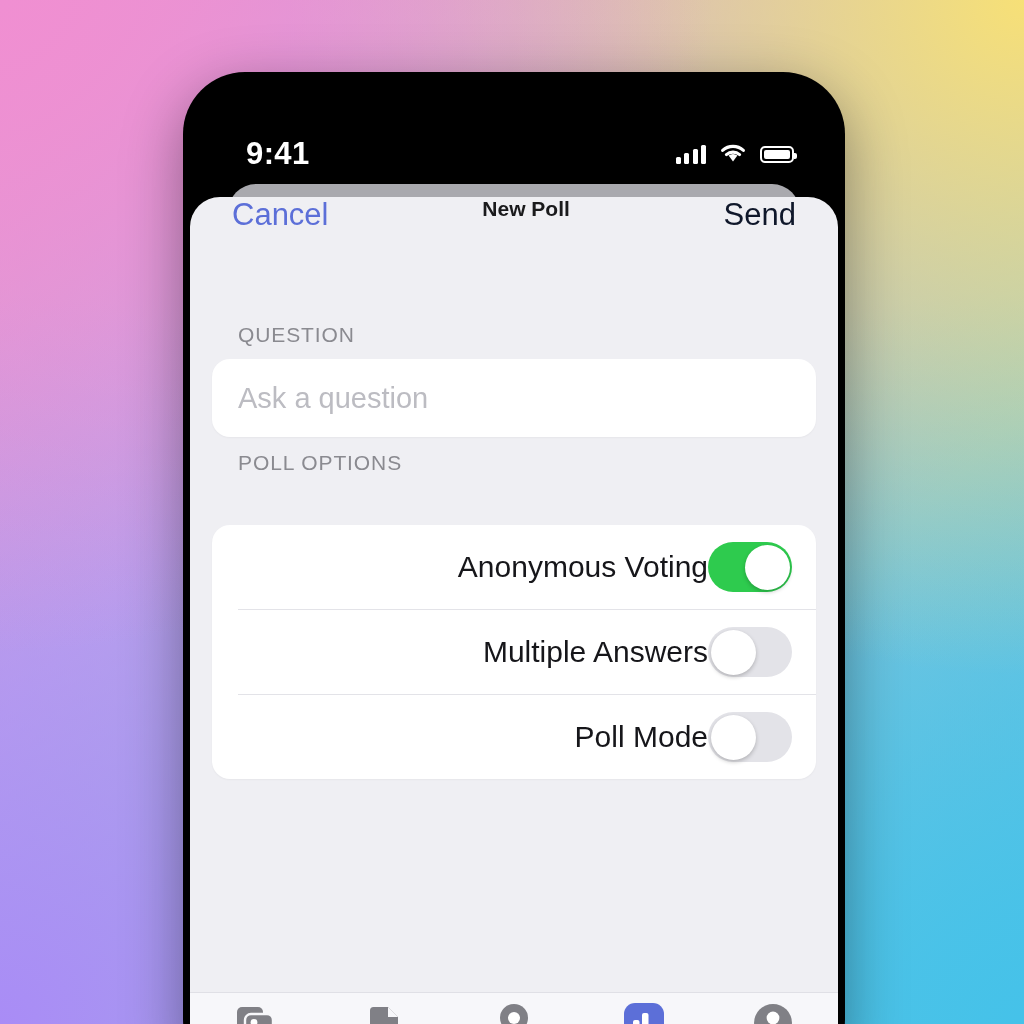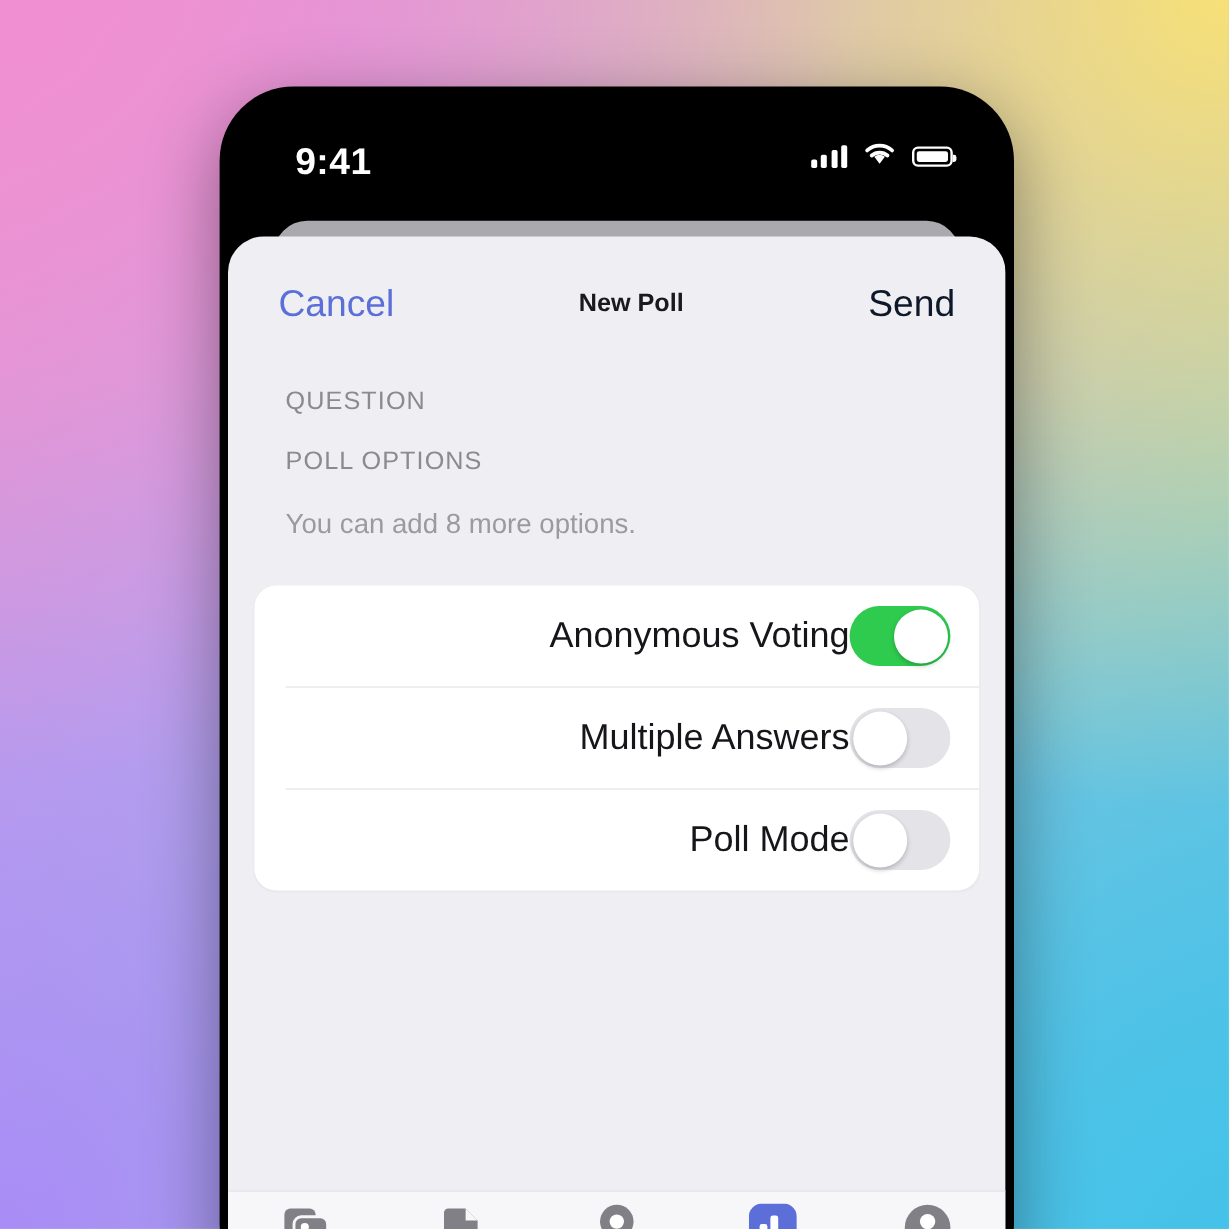--- a/index.html
+++ b/index.html
@@ -35,21 +35,21 @@
     left: 7px; top: 7px; right: 7px; bottom: 0;
     background: #000;
     border-radius: 56px 56px 0 0;
     overflow: hidden;
   }
 
   
   #statusbar {
     position: absolute; top: 0; left: 0; right: 0;
     height: 112px;
-    display: flex; align-items: flex-start; justify-content: space-between;
+    display: flex; align-items: center; justify-content: space-between;
     padding: 38px 44px 0 56px;
     color: #fff;
   }
   #clock { font-size: 31px; font-weight: bold; letter-spacing: .4px; }
   #status-icons { display: flex; align-items: center; gap: 13px; }
   .bars { display: flex; align-items: flex-end; gap: 3.5px; height: 19px; }
   .bars i { display: block; width: 5px; background: #fff; border-radius: 1.5px; }
   .bars i:nth-child(1) { height: 7px; }
   .bars i:nth-child(2) { height: 11px; }
   .bars i:nth-child(3) { height: 15px; }
@@ -77,21 +77,21 @@
     position: absolute; left: 0; right: 0; top: 118px; bottom: 0;
     background: #EFEFF3;
     border-radius: 30px 30px 0 0;
     overflow: hidden;
     display: flex; flex-direction: column;
   }
 
   
   #navbar {
     height: 112px; flex: none;
-    display: flex; align-items: center; justify-content: space-between;
+    display: flex; justify-content: space-between;
     padding: 0 42px;
   }
   #cancel-btn { font-size: 31px; color: #5C6FD8; }
   #nav-title  { font-size: 21px; font-weight: bold; color: #1A1A1C; }
   #send-btn   { font-size: 31px; color: #0f172a; }
 
   
   #body { flex: 1 1 auto; padding: 0 22px; overflow: hidden; }
 
   .section-header {
@@ -180,23 +180,27 @@
 
       <div id="navbar">
         <div id="cancel-btn">Cancel</div>
         <div id="nav-title">New Poll</div>
         <div id="send-btn">Send</div>
       </div>
 
       <div id="body">
 
         <div class="section-header">QUESTION</div>
+        <div class="card">
+          <div class="field-row">
+            <span class="ph">Ask a question</span>
+          </div>
+        </div>
 
         <div class="section-header">POLL OPTIONS</div>
-        <div class="footnote">You can add 8 more options.</div>
 
         <div id="toggles" class="card">
           <div class="toggle-row">
             <span class="toggle-label">Anonymous Voting</span>
             <span class="switch on">
                 <span class="knob"></span>
               </span>
           </div>
           <div class="sep"></div>
           <div class="toggle-row">

